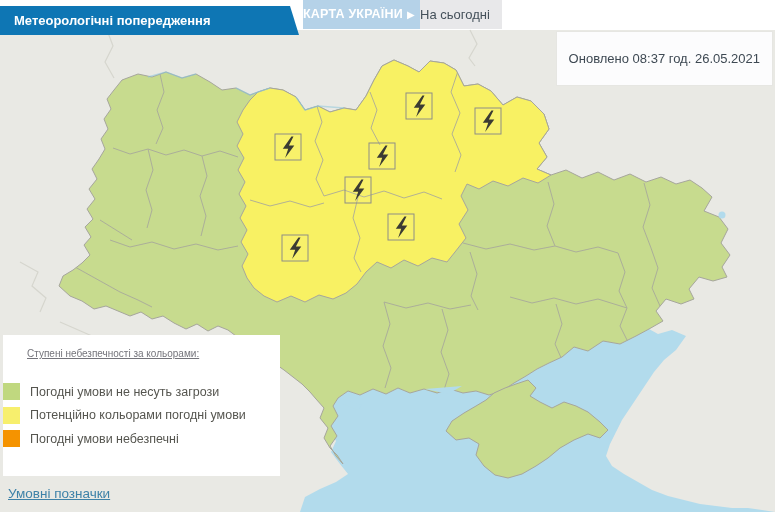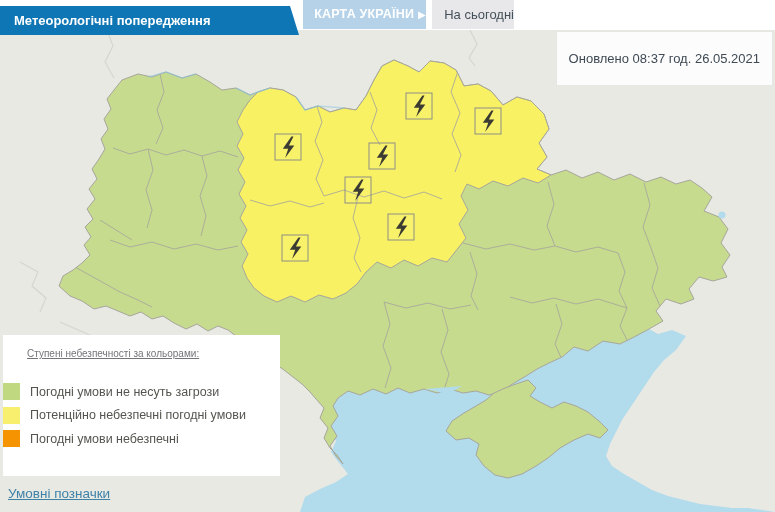--- a/index.html
+++ b/index.html
@@ -15,26 +15,26 @@
   .tabbar{position:absolute;top:0;left:0;width:775px;height:29px;background:#fff;z-index:5;}
   .tab{position:absolute;top:0;height:29px;line-height:29px;white-space:nowrap;cursor:pointer;}
   .tab-main{
     left:0;width:299px;background:var(--tab-active-bg,#0e76b4);color:#fff;
     font-weight:bold;font-size:13px;padding-left:14px;box-sizing:border-box;
     clip-path:polygon(0 0,calc(100% - 9px) 0,100% 100%,0 100%);
     margin-top:6px;
   }
   .tab-map{
     left:303px;width:123px;background:var(--tab-map-bg,#b5d2e8);color:#fff;
-    font-weight:bold;font-size:12.5px;text-align:right;letter-spacing:.2px;
+    font-weight:bold;font-size:12.5px;text-align:left;letter-spacing:.2px;
   }
   .tab-map .arrow{font-size:10px;margin-left:4px;}
   .tab-today{
-    left:432px;width:82px;background:var(--tab-today-bg,#e8e8ea);
-    color:var(--tab-text-dark,#44505a);font-size:13px;text-align:right;
+    left:420px;width:82px;background:var(--tab-today-bg,#e8e8ea);
+    color:var(--tab-text-dark,#44505a);font-size:13px;text-align:left;
   }
 
   
   .updated-box{
     position:absolute;top:31px;right:2px;z-index:4;
     background:#fcfcfd;border:1px solid #e6e6e2;
     height:25px;line-height:25px;padding:14px 12px;
     font-size:13px;color:var(--updated-text,#3e4953);
   }
 
@@ -185,21 +185,21 @@
 
 <div class="legend">
   <span class="legend-title">Ступені небезпечності за кольорами:</span>
   <div class="legend-items">
     <div class="legend-row">
       <span class="legend-swatch" style="background: rgb(192, 216, 127);"></span>
       <span class="legend-label">Погодні умови не несуть загрози</span>
     </div>
     <div class="legend-row">
       <span class="legend-swatch" style="background: rgb(247, 239, 109);"></span>
-      <span class="legend-label">Потенційно небезпечні погодні умови</span>
+      <span class="legend-label">Потенційно кольорами погодні умови</span>
     </div>
     <div class="legend-row">
       <span class="legend-swatch" style="background: rgb(245, 147, 0);"></span>
       <span class="legend-label">Погодні умови небезпечні</span>
     </div>
   </div>
 </div>
 
 <a class="map-key-link">Умовні позначки</a>
 

